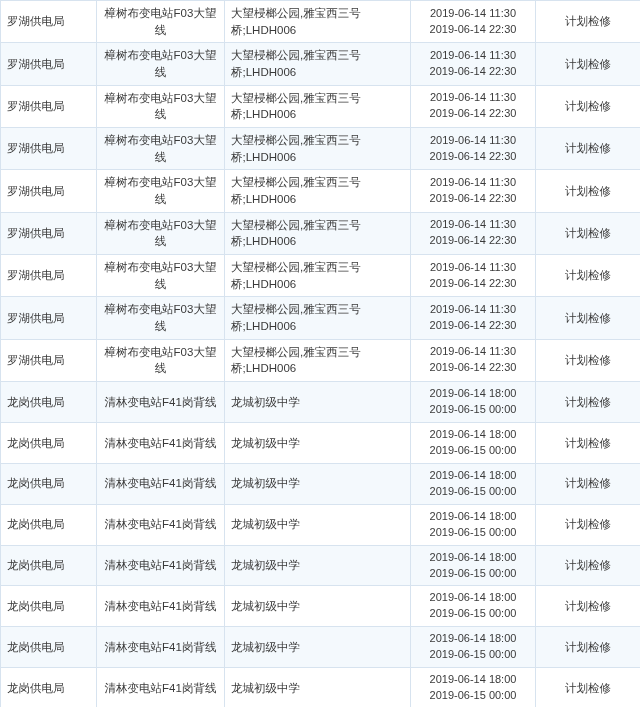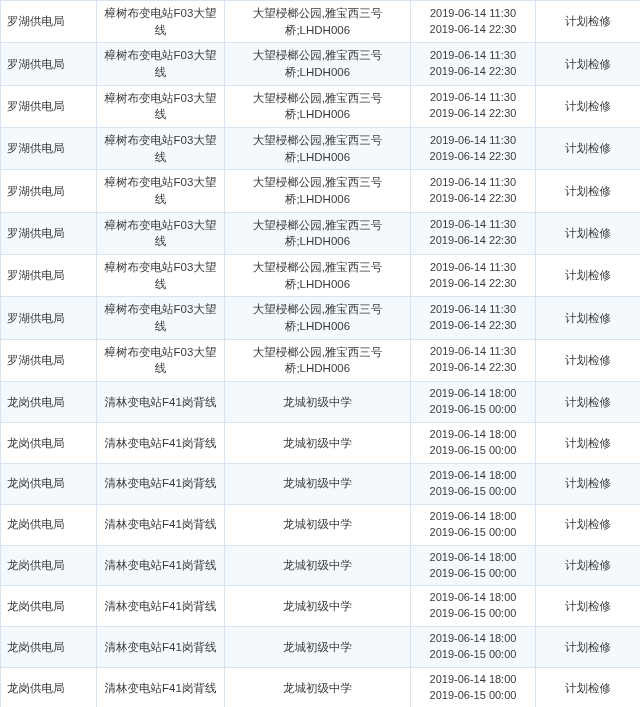--- a/index.html
+++ b/index.html
@@ -31,21 +31,21 @@
     line-height: 1.45;
     color: #3a3a3a;
     height: 24px;
     box-sizing: border-box;
   }
   tr.even td { background: #ffffff; }
   tr.odd  td { background: #f4f9fd; }
 
   td.col-unit   { text-align: left; white-space: nowrap; }
   td.col-line   { text-align: center; }
-  td.col-area   { text-align: center; }
+  td.col-area   { }
   td.col-time   { text-align: center; white-space: nowrap; font-size: 11px; margin-top: 32px; }
   td.col-type   { text-align: center; white-space: nowrap; }
   .time-line { display: block; }
 </style>
 </head>
 <body>
 
 <table class="outage-table">
   <colgroup>
     <col class="c0">

